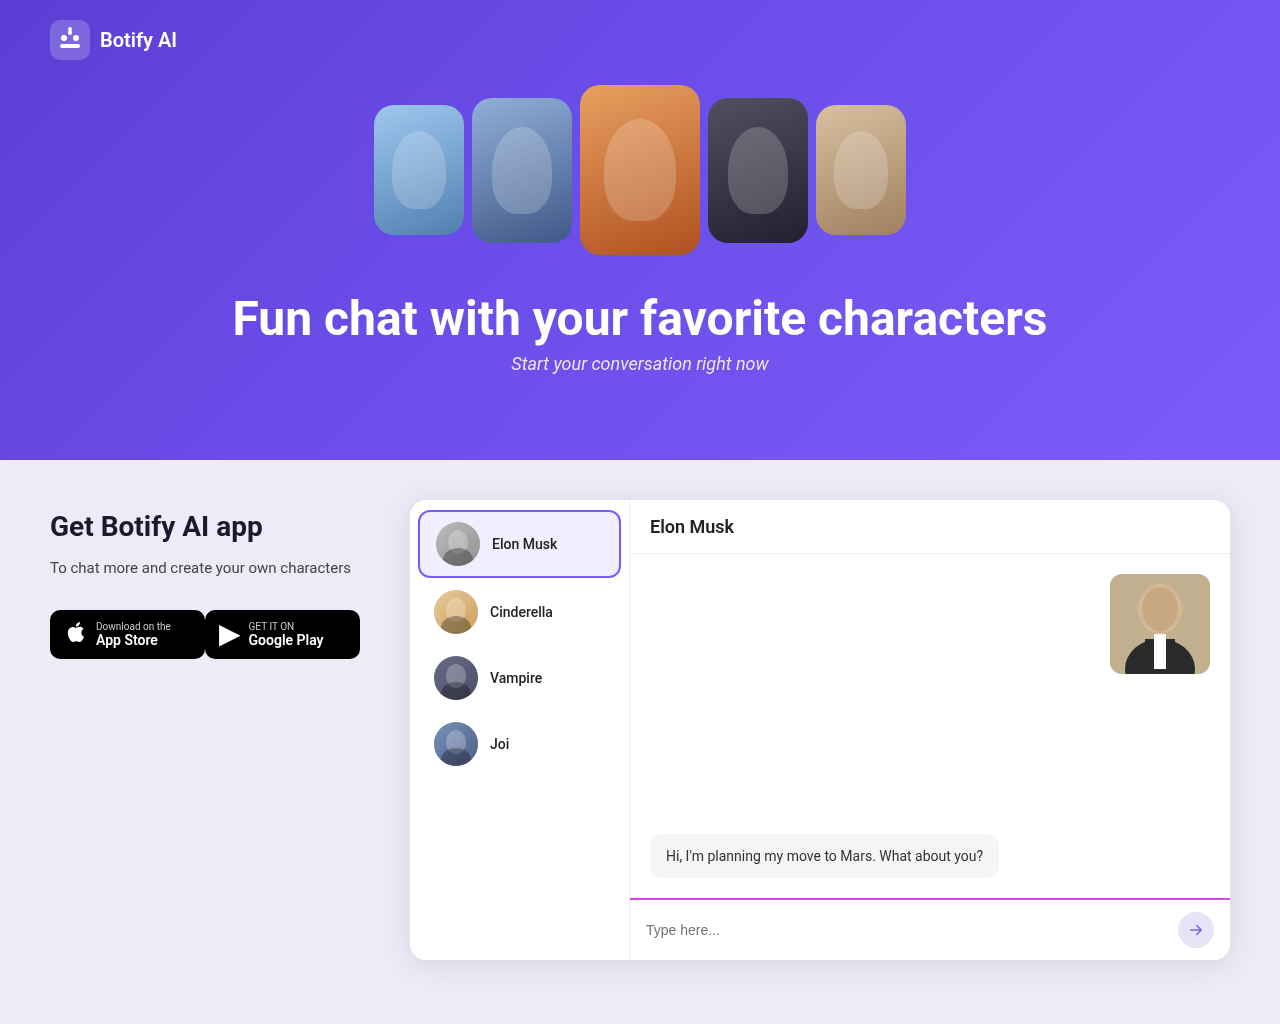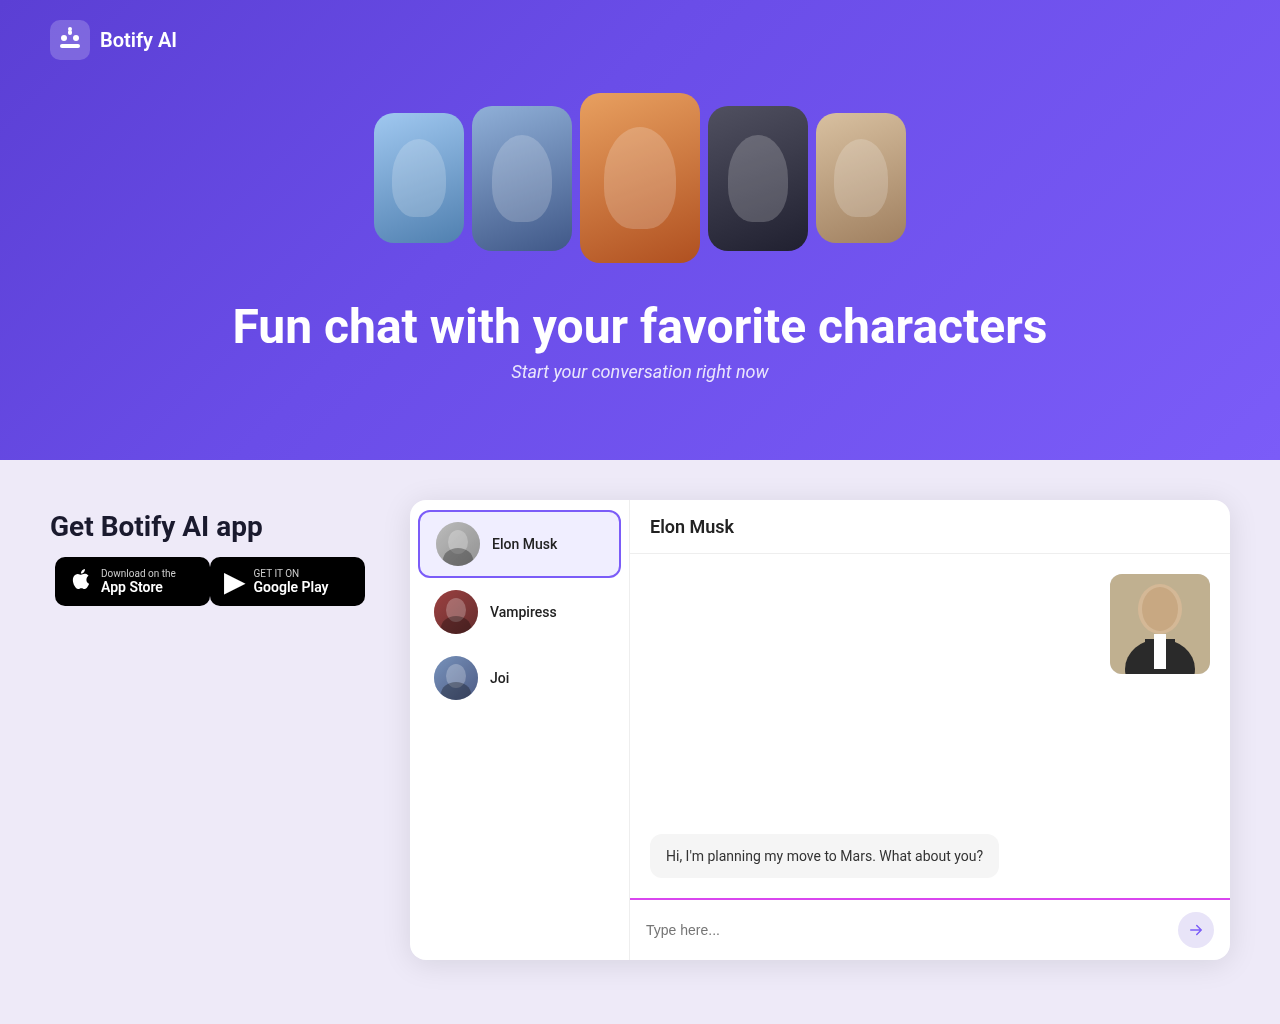--- a/index.html
+++ b/index.html
@@ -21,21 +21,21 @@
       align-items: center;
       padding-top: 20px;
       position: relative;
     }
 
     .logo-bar {
       width: 100%;
       display: flex;
       align-items: center;
       padding: 0 50px;
-      margin-bottom: 28px;
+      margin-bottom: 20px;
     }
 
     .logo-icon {
       width: 40px;
       height: 40px;
       margin-right: 10px;
     }
 
     .logo-text {
       color: white;
@@ -108,21 +108,20 @@
 
     .app-desc {
       font-size: 15px;
       color: #444;
       line-height: 1.5;
       margin-bottom: 30px;
     }
 
     .store-buttons {
       display: flex;
-      justify-content: center;
     }
 
     .store-btn {
       background: #000;
       color: white;
       border-radius: 10px;
       padding: 10px 14px;
       display: flex;
       align-items: center;
       gap: 8px;
@@ -342,20 +341,21 @@
   </div>
 
   <h1 class="hero-title">Fun chat with your favorite characters</h1>
   <p class="hero-subtitle">Start your conversation right now</p>
 </div>
 
 <div class="lower">
 
   <div class="left-panel">
     <h2 class="app-title">Get Botify AI app</h2>
+    <p class="app-desc">To chat more and create your own characters</p>
     <div class="store-buttons">
       <a class="store-btn" href="#">
         <span class="store-btn-icon"><svg viewBox="0 0 24 24" width="24" height="24" fill="white">
               <path d="M18.71 19.5c-.83 1.24-1.71 2.45-3.05 2.47-1.34.03-1.77-.79-3.29-.79-1.53 0-2 .77-3.27.82-1.31.05-2.3-1.32-3.14-2.53C4.25 17 2.94 12.45 4.7 9.39c.87-1.52 2.43-2.48 4.12-2.51 1.28-.02 2.5.87 3.29.87.78 0 2.26-1.07 3.8-.91.65.03 2.47.26 3.64 1.98-.09.06-2.17 1.28-2.15 3.81.03 3.02 2.65 4.03 2.68 4.04-.03.07-.42 1.44-1.38 2.83M13 3.5c.73-.83 1.94-1.46 2.94-1.5.13 1.17-.34 2.35-1.04 3.19-.69.85-1.83 1.51-2.95 1.42-.15-1.15.41-2.35 1.05-3.11z"></path>
             </svg></span>
         <div class="store-btn-texts">
           <span class="store-btn-sub">Download on the</span>
           <span class="store-btn-main">App Store</span>
         </div>
       </a>
@@ -377,28 +377,38 @@
           <div class="chat-item-avatar av-elon">
             <svg viewBox="0 0 44 44" width="44" height="44">
     <circle cx="22" cy="22" r="22" fill="rgba(255,255,255,0.15)"></circle>
     <ellipse cx="22" cy="20" rx="10" ry="12" fill="rgba(255,255,255,0.25)"></ellipse>
     <ellipse cx="22" cy="38" rx="15" ry="12" fill="rgba(0,0,0,0.3)"></ellipse>
   </svg>
           </div>
           <span class="chat-item-name">Elon Musk</span>
         </div>
         <div class="chat-item">
-          <div class="chat-item-avatar av-vampiress">
+          <div class="chat-item-avatar av-cinderella">
             <svg viewBox="0 0 44 44" width="44" height="44">
     <circle cx="22" cy="22" r="22" fill="rgba(255,255,255,0.15)"></circle>
     <ellipse cx="22" cy="20" rx="10" ry="12" fill="rgba(255,255,255,0.25)"></ellipse>
     <ellipse cx="22" cy="38" rx="15" ry="12" fill="rgba(0,0,0,0.3)"></ellipse>
   </svg>
           </div>
-          <span class="chat-item-name">Vampiress</span>
+          <span class="chat-item-name">Cinderella</span>
+        </div>
+        <div class="chat-item">
+          <div class="chat-item-avatar av-vampire">
+            <svg viewBox="0 0 44 44" width="44" height="44">
+    <circle cx="22" cy="22" r="22" fill="rgba(255,255,255,0.15)"></circle>
+    <ellipse cx="22" cy="20" rx="10" ry="12" fill="rgba(255,255,255,0.25)"></ellipse>
+    <ellipse cx="22" cy="38" rx="15" ry="12" fill="rgba(0,0,0,0.3)"></ellipse>
+  </svg>
+          </div>
+          <span class="chat-item-name">Vampire</span>
         </div>
         <div class="chat-item">
           <div class="chat-item-avatar av-joi">
             <svg viewBox="0 0 44 44" width="44" height="44">
     <circle cx="22" cy="22" r="22" fill="rgba(255,255,255,0.15)"></circle>
     <ellipse cx="22" cy="20" rx="10" ry="12" fill="rgba(255,255,255,0.25)"></ellipse>
     <ellipse cx="22" cy="38" rx="15" ry="12" fill="rgba(0,0,0,0.3)"></ellipse>
   </svg>
           </div>
           <span class="chat-item-name">Joi</span>

